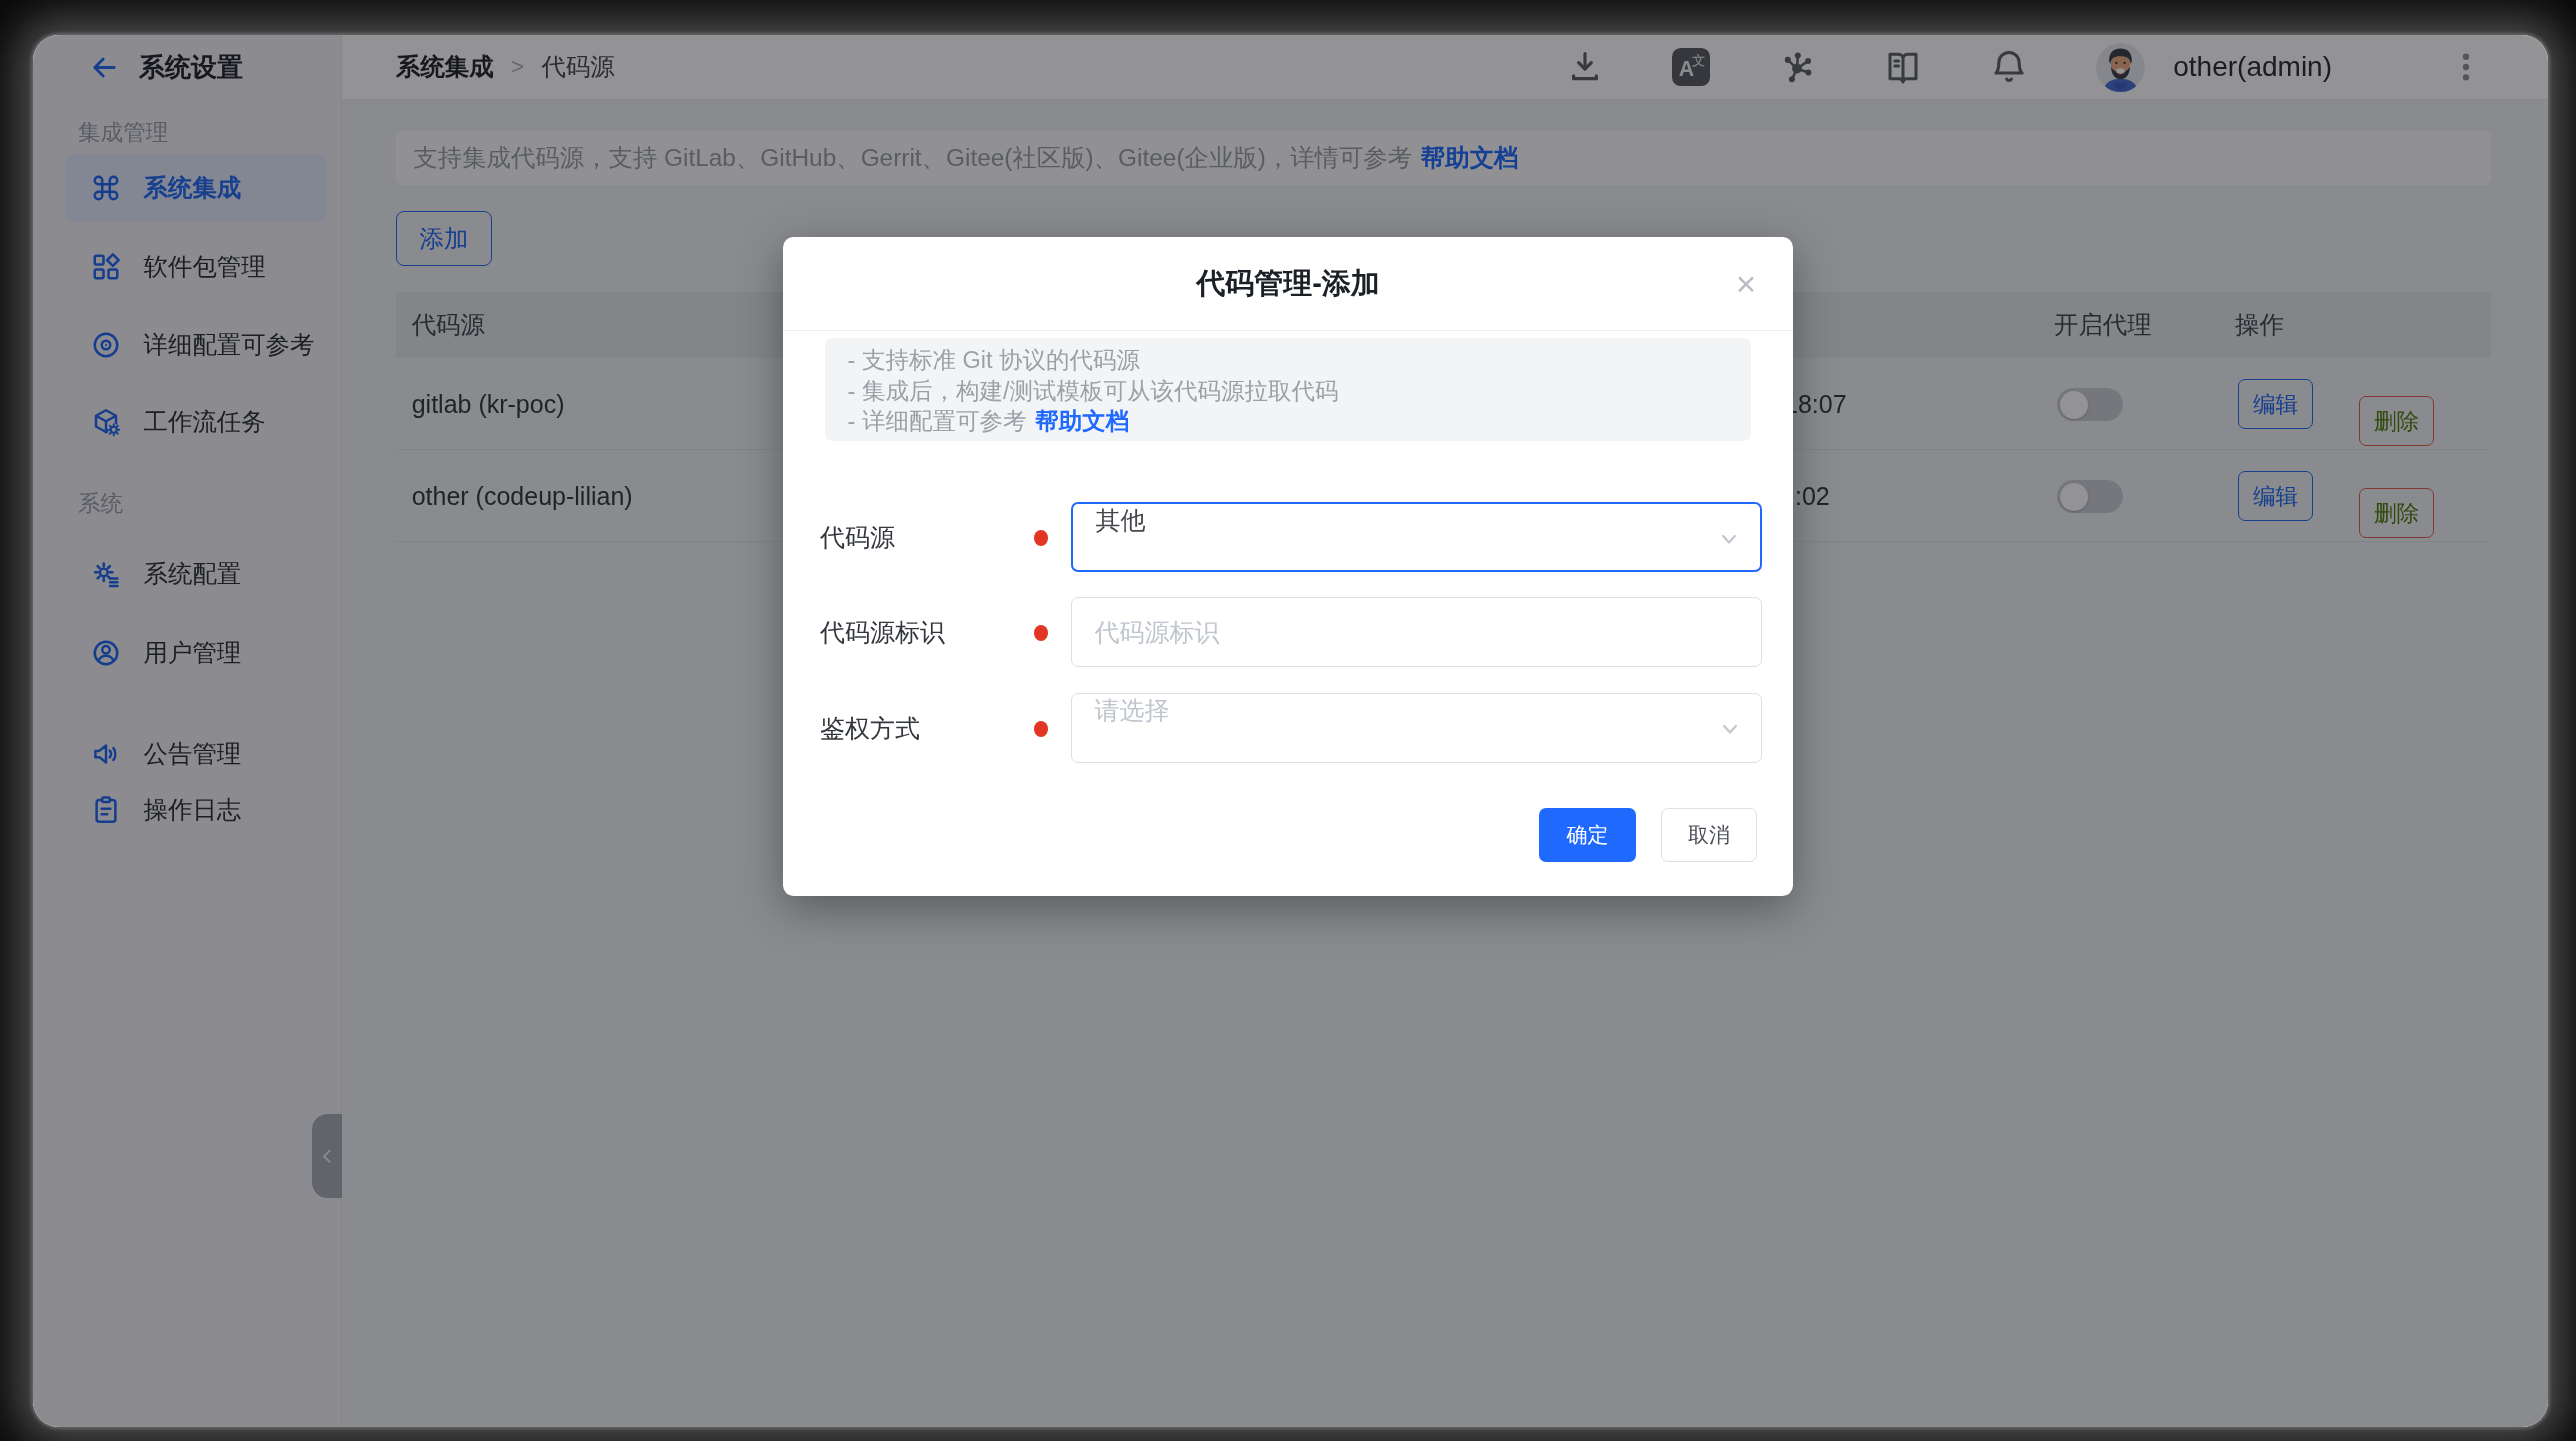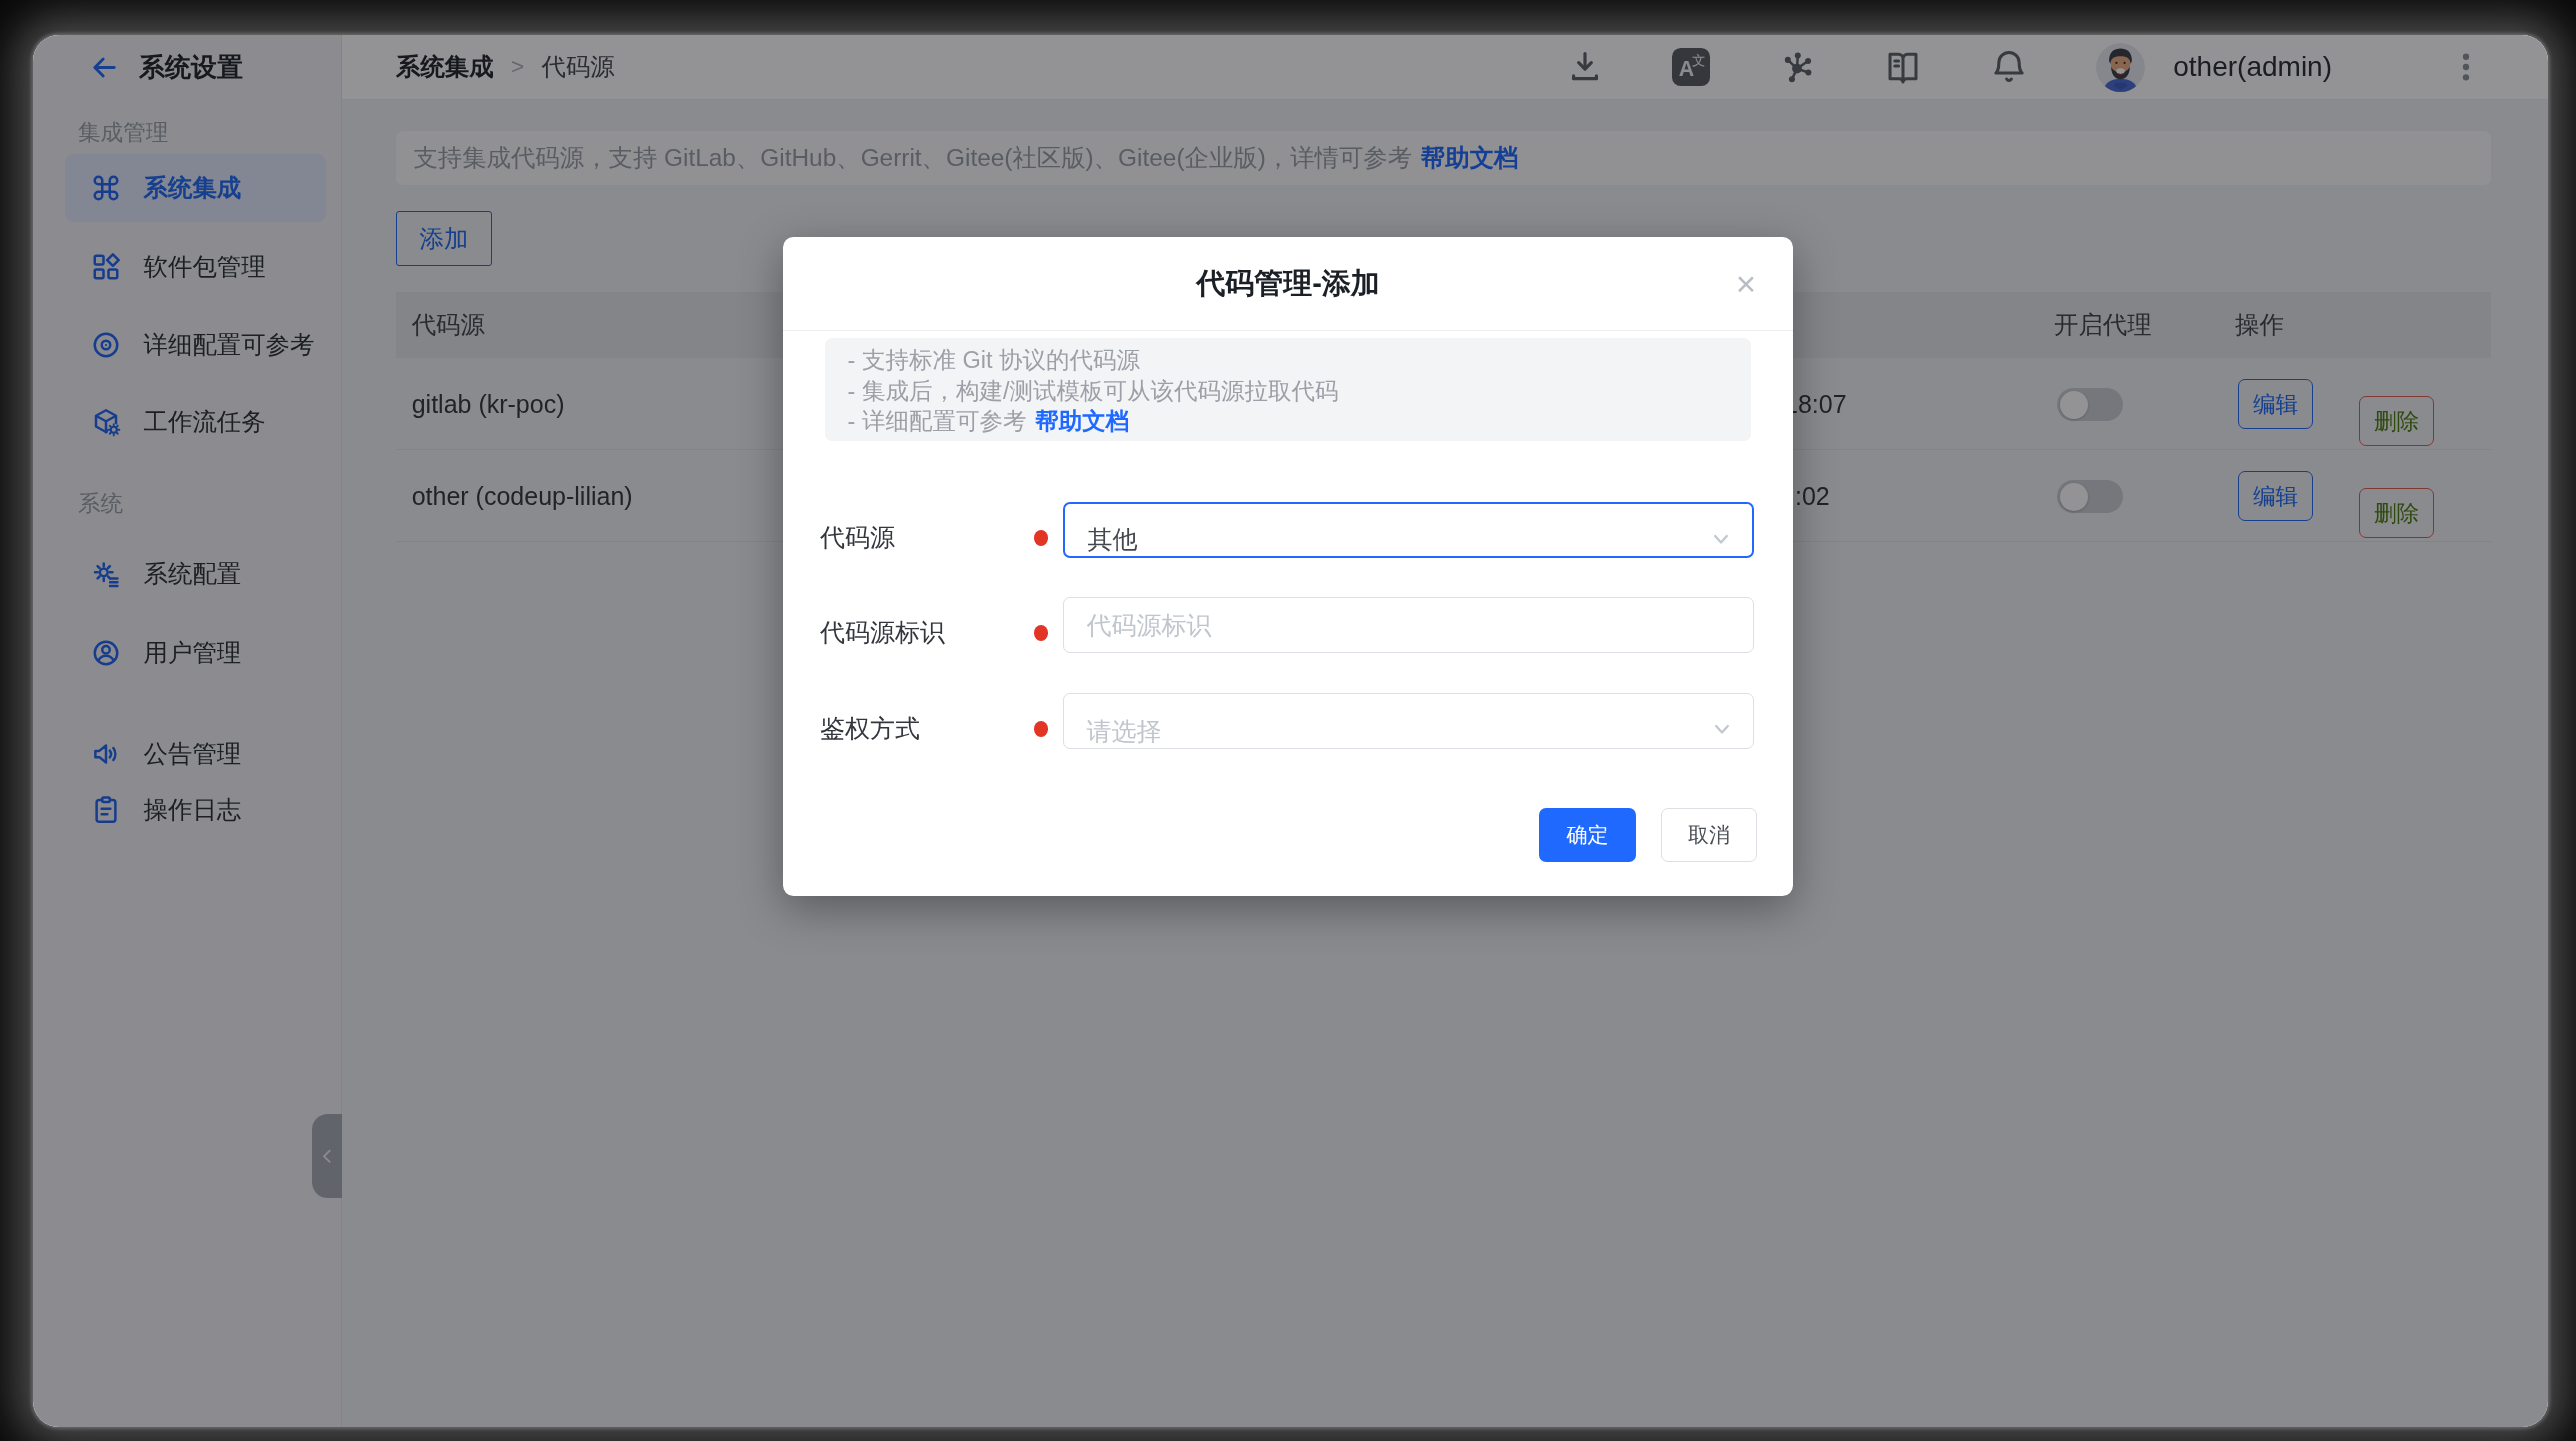--- a/index.html
+++ b/index.html
@@ -38,21 +38,21 @@
   .tb-icon { width:38px; height:38px; cursor:pointer; color:#5c6066; }
   .avatar { width:49px; height:49px; border-radius:50%; overflow:hidden; cursor:pointer; flex:0 0 auto; }
   .username { font-size:28px; color:#2a2e33; margin-left:-40px; cursor:pointer; }
   .kebab-icon { width:38px; height:38px; margin-left:47px; color:#8b9097; cursor:pointer; }
 
   
   .content { position:absolute; left:309px; top:65px; right:0; bottom:0; background:#eef0f3; }
   .banner { position:absolute; left:54px; top:30.5px; width:2095px; height:54px; background:#fbfcfd; border-radius:7px;
             display:flex; align-items:center; padding:0 17.4px; font-size:24.4px; color:#999ea6; white-space:nowrap; }
   .banner-link { color:#1f69ff; font-weight:bold; margin-left:8.7px; cursor:pointer; }
-  .add-btn { position:absolute; left:54px; top:111px; width:96px; height:55px; border:1.7px solid #2069f3; border-radius:3px;
+  .add-btn { position:absolute; left:54px; top:111px; width:96px; height:55px; border:1.7px solid #2069f3; border-radius:8px;
              background:transparent; color:#2069f3; font-size:24.4px; display:flex; align-items:center; justify-content:center; cursor:pointer; }
   .table { position:absolute; left:54px; top:192px; width:2095px; }
   .thead { position:relative; height:66px; background:#e3e6ea; font-size:24.4px; color:#43474e; }
   .thead span { position:absolute; line-height:66px; }
   .th-source { left:15.7px; }
   .th-proxy { left:1658px; }
   .th-ops { left:1839px; }
   .trow { position:relative; height:92px; border-bottom:1.7px solid #e0e3e7; font-size:25px; color:#34383f; }
   .cell-name { position:absolute; left:15.7px; line-height:92px; }
   .cell-time { position:absolute; line-height:92px; color:#34383f; }
@@ -72,22 +72,22 @@
   .modal-title { text-align:center; line-height:92px; font-size:29px; font-weight:bold; color:#1b1f26; }
   .modal-close { position:absolute; right:26px; top:0; width:42px; height:94px; display:flex; align-items:center; justify-content:center;
                  font-size:35px; font-weight:300; color:#b9bdc4; cursor:pointer; }
   .note-box { position:absolute; left:42px; top:101px; width:926px; height:103px; background:#f3f4f6; border-radius:7px;
               padding:7px 22.6px; font-size:23.5px; line-height:30.5px; color:#9b9fa6; }
   .note-link { color:#1f69ff; font-weight:bold; margin-left:8.7px; cursor:pointer; }
   .form-row { position:absolute; left:0; width:100%; height:70px; }
   .fr-0 { top:265px; } .fr-1 { top:360px; } .fr-2 { top:456px;padding-left:24px; }
   .form-label { position:absolute; left:37px; line-height:70px; font-size:25px; color:#33373d; }
   .required-dot { position:absolute; left:251px; top:28px; width:14px; height:15.7px; border-radius:50%; background:#e23524; }
-  .field { position:absolute; left:280px; top:0; width:691px; height:56px; border:1.7px solid #dcdfe4; border-radius:7px; background:#fff;
-           display:flex; align-items:flex-end; padding:0 52px 0 22.6px; font-size:25px; cursor:pointer; }
+  .field { position:absolute; left:288px; top:0; width:691px; height:70px; border:1.7px solid #dcdfe4; border-radius:7px; background:#fff;
+           display:flex; align-items:flex-start; padding:0 52px 0 22.6px; font-size:25px; cursor:pointer; }
   .field.focused { border:2.6px solid #1f69ff; }
   .field-value { color:#43474d; }
   .field-placeholder { color:#c0c5cd; }
   input.field { cursor:text; padding-right:22.6px; }
   input.field::placeholder { color:#c0c5cd; }
   .chevron { position:absolute; right:17.4px; top:21px; width:28px; height:28px; color:#c3c7cf; }
   .modal-btn { position:absolute; top:571px; height:54px; border-radius:7px; font-size:21px;
                display:flex; align-items:center; justify-content:center; cursor:pointer; }
   .ok-btn { left:756px; width:97px; background:#1f69ff; color:#ffffff; border:none; }
   .cancel-btn { left:878px; width:96px; background:#ffffff; color:#4a4e55; border:1.7px solid #dcdfe4; }

